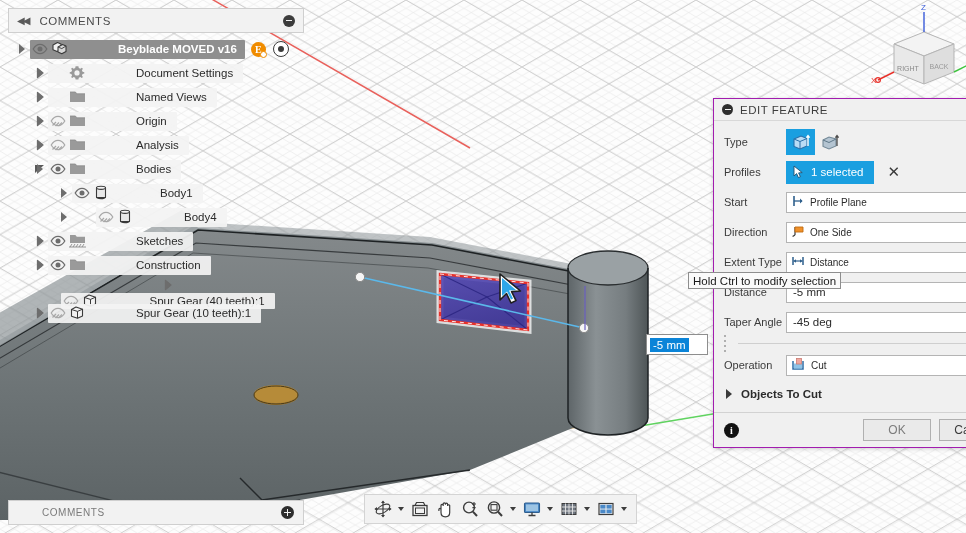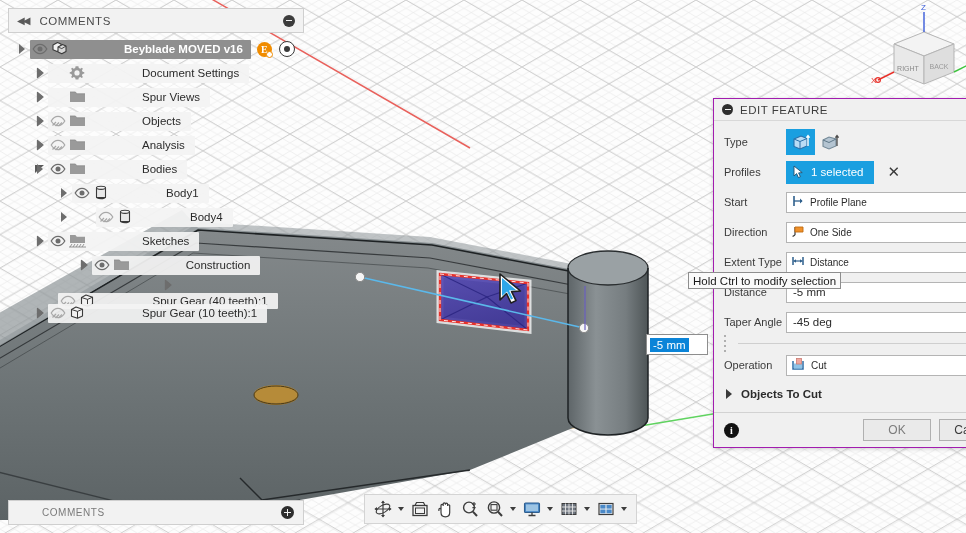--- a/index.html
+++ b/index.html
@@ -31,21 +31,21 @@
   }
   .minus-circle i{display:block;width:6px;height:1.6px;background:#f2f2f2;}
 
   
   #tree{margin-top:4px;font-size:11.5px;color:#2b2b2b;}
   .tree-row{height:24px;display:flex;align-items:center;position:relative;}
   .tw{display:inline-flex;align-items:center;height:19px;
       background:rgba(243,243,243,0.93);padding-right:10px;border-radius:1px;}
   .tw.doc{background:#8f8f8f;padding-right:8px;}
   .tw.doc .lbl{color:#fff;font-weight:bold;}
-  .lbl{margin-left:11px;white-space:nowrap;padding-left:44px;}
+  .lbl{margin-left:5px;white-space:nowrap;padding-left:44px;}
 
   .arw{width:16px;height:16px;flex:0 0 16px;position:relative;}
   .arw::before{
     content:"";position:absolute;left:5px;top:3px;
     border-left:6px solid transparent;border-top:5px solid transparent;
     border-bottom:5px solid transparent;
     box-sizing:border-box;
     width:0;height:0;
     border-left-color:#6d6d6d;
   }
@@ -407,21 +407,21 @@
             <path d="M5.5,3.5 L11,8 L5.5,12.5 Z" fill="none" stroke="#6d6d6d" stroke-width="1.3" stroke-linejoin="round"></path>
           </svg></span>
         <span class="tw">
           <span class="eye"></span>
           <span class="ico">
             <svg width="17" height="15" viewBox="0 0 17 15">
     <path d="M1,3 L6.4,3 L7.8,4.8 L16,4.8 L16,13 L1,13 Z" fill="#9a9a9a"></path>
     <path d="M1,3 L6.4,3 L7.8,4.8 L16,4.8" fill="none" stroke="#8a8a8a" stroke-width="0.8"></path>
             </svg>
           </span>
-          <span class="lbl">Spur Views</span>
+          <span class="lbl">Named Views</span>
         </span>
       </div>
       <div class="tree-row" style="padding-left: 24px;">
         <span class="arw"><svg width="16" height="16" viewBox="0 0 16 16">
             <path d="M5.5,3.5 L11,8 L5.5,12.5 Z" fill="none" stroke="#6d6d6d" stroke-width="1.3" stroke-linejoin="round"></path>
           </svg></span>
         <span class="tw">
           <span class="eye">
             <svg width="16" height="14" viewBox="0 0 16 14">
     <path d="M1.2,7 C3.2,3.6 6,2.3 8,2.3 C10,2.3 12.8,3.6 14.8,7 C12.8,10.4 10,11.7 8,11.7 C6,11.7 3.2,10.4 1.2,7 Z" fill="none" stroke="#a8a8a8" stroke-width="1.2"></path>
@@ -431,21 +431,21 @@
       <line x1="8.5" y1="12" x2="12" y2="8.5"></line>
               </g>
             </svg>
           </span>
           <span class="ico">
             <svg width="17" height="15" viewBox="0 0 17 15">
     <path d="M1,3 L6.4,3 L7.8,4.8 L16,4.8 L16,13 L1,13 Z" fill="#9a9a9a"></path>
     <path d="M1,3 L6.4,3 L7.8,4.8 L16,4.8" fill="none" stroke="#8a8a8a" stroke-width="0.8"></path>
             </svg>
           </span>
-          <span class="lbl">Objects</span>
+          <span class="lbl">Origin</span>
         </span>
       </div>
       <div class="tree-row" style="padding-left: 24px;">
         <span class="arw"><svg width="16" height="16" viewBox="0 0 16 16">
             <path d="M5.5,3.5 L11,8 L5.5,12.5 Z" fill="none" stroke="#6d6d6d" stroke-width="1.3" stroke-linejoin="round"></path>
           </svg></span>
         <span class="tw">
           <span class="eye">
             <svg width="16" height="14" viewBox="0 0 16 14">
     <path d="M1.2,7 C3.2,3.6 6,2.3 8,2.3 C10,2.3 12.8,3.6 14.8,7 C12.8,10.4 10,11.7 8,11.7 C6,11.7 3.2,10.4 1.2,7 Z" fill="none" stroke="#a8a8a8" stroke-width="1.2"></path>
@@ -547,21 +547,21 @@
                 <line x1="4" y1="14" x2="6" y2="11"></line>
       <line x1="7" y1="14" x2="9" y2="11"></line>
                 <line x1="10" y1="14" x2="12" y2="11"></line>
       <line x1="13" y1="14" x2="15" y2="11"></line>
               </g>
             </svg>
           </span>
           <span class="lbl">Sketches</span>
         </span>
       </div>
-      <div class="tree-row" style="padding-left: 24px; justify-content: center;">
+      <div class="tree-row" style="padding-left: 24px;">
         <span class="arw"><svg width="16" height="16" viewBox="0 0 16 16">
             <path d="M5.5,3.5 L11,8 L5.5,12.5 Z" fill="none" stroke="#6d6d6d" stroke-width="1.3" stroke-linejoin="round"></path>
           </svg></span>
         <span class="tw">
           <span class="eye">
             <svg width="16" height="14" viewBox="0 0 16 14">
     <path d="M1.2,7 C3.2,3.6 6,2.3 8,2.3 C10,2.3 12.8,3.6 14.8,7 C12.8,10.4 10,11.7 8,11.7 C6,11.7 3.2,10.4 1.2,7 Z" fill="none" stroke="#6d6d6d" stroke-width="1.3"></path>
     <circle cx="8" cy="7" r="2.5" fill="#6d6d6d"></circle>
             </svg>
           </span>

